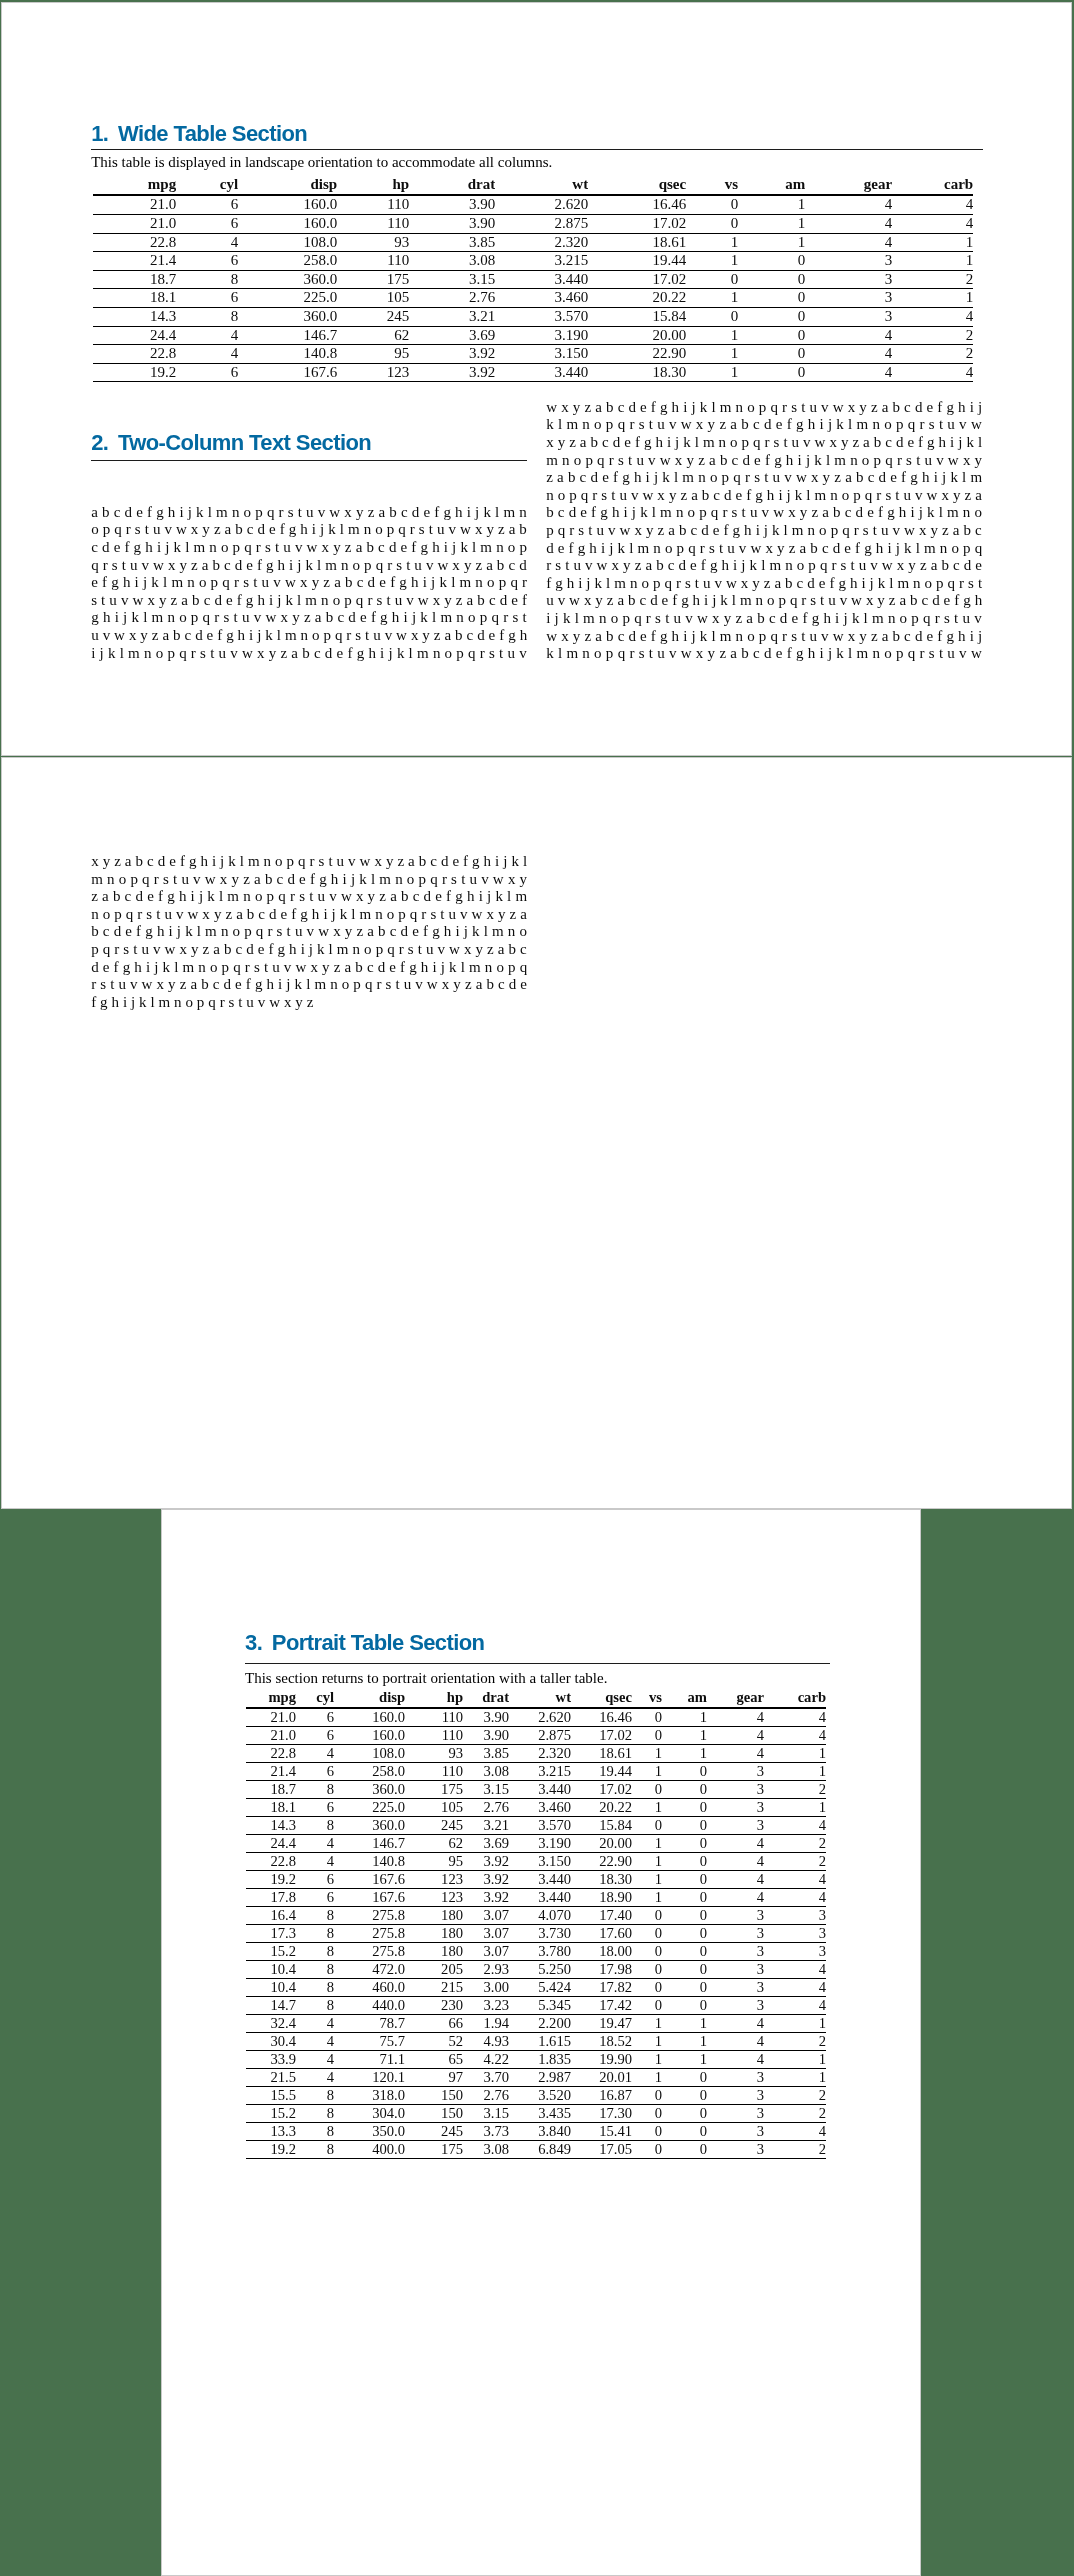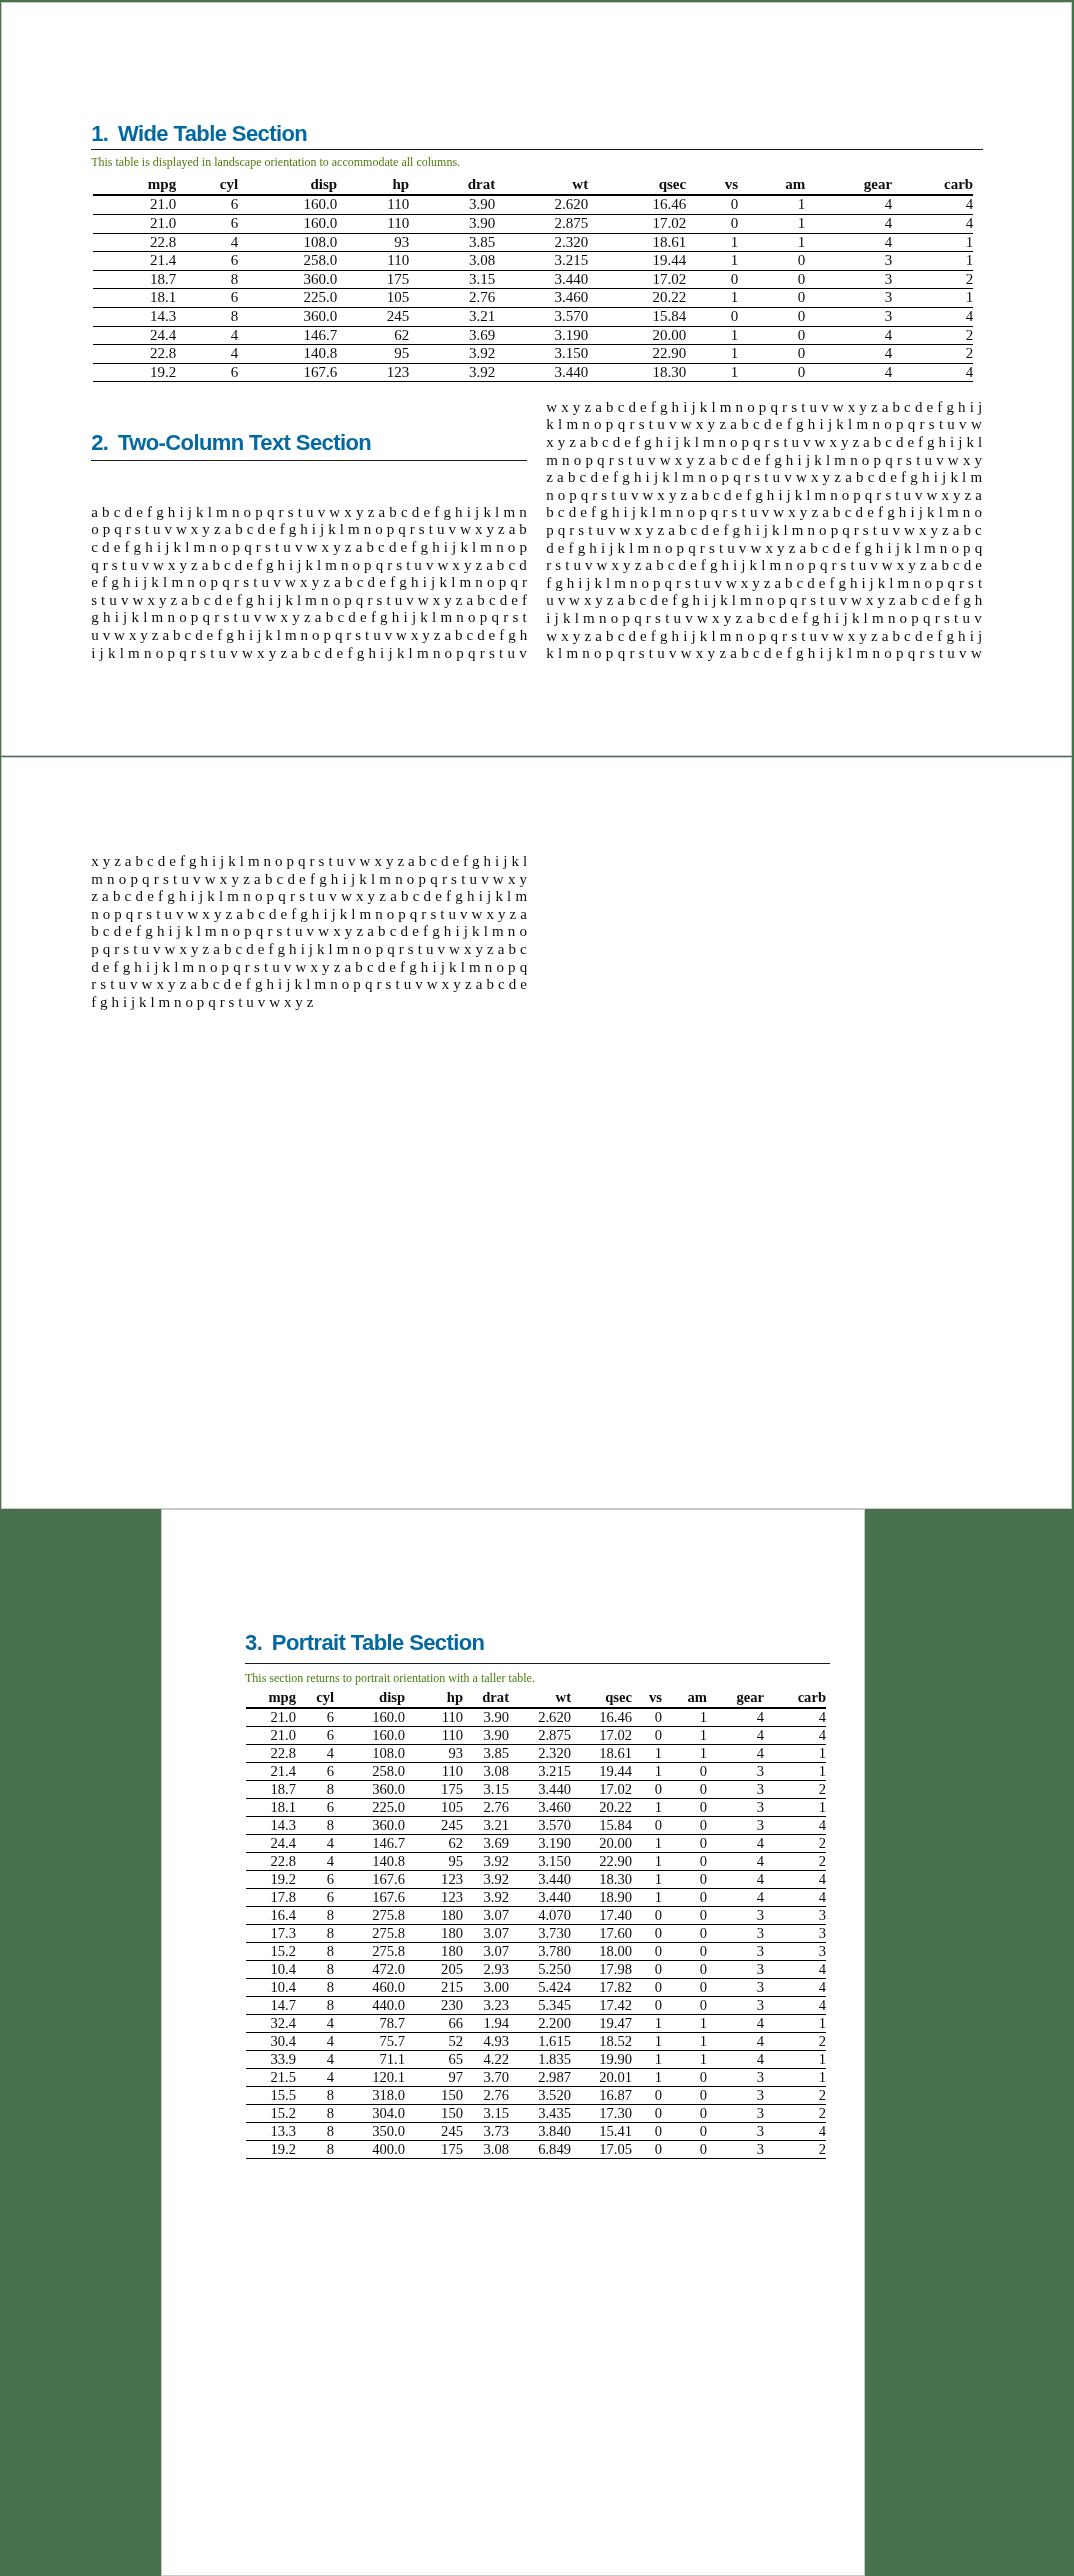--- a/index.html
+++ b/index.html
@@ -7,30 +7,30 @@
     width:1074px;height:2576px;position:relative;overflow:hidden;
     background:#48714D;
     font-family:"Liberation Serif",serif;color:#161616;
   }
   .page{
     position:absolute;background:#ffffff;
     border:1.2px solid #c9c9c9;box-sizing:border-box;
   }
   #page1{left:1.2px;top:1.8px;width:1071px;height:754px}
   #page2{left:1.2px;top:757px;width:1071px;height:752px}
-  #page3{left:161px;top:1509px;width:704px;height:1067px}
+  #page3{left:161px;top:1509px;width:760px;height:1067px}
 
   .heading{
     position:absolute;font-family:"Liberation Sans",sans-serif;
     font-weight:700;font-size:22px;line-height:24px;letter-spacing:-0.6px;
     color:#0369a1;white-space:nowrap;
   }
   .heading .num{margin-right:9.7px}
   .rule{position:absolute;height:1.2px;background:#1c1c1c}
-  .intro{position:absolute;font-size:12px;line-height:18px;white-space:nowrap;color:#4d7c0f}
+  .intro{position:absolute;font-size:15px;line-height:18px;white-space:nowrap;color:#000000}
 
   table{position:absolute;border-collapse:collapse;table-layout:fixed}
   th,td{padding:0;text-align:right;font-family:"Liberation Serif",serif;color:#0d0d0d;overflow:hidden}
   #wide-table{left:91px;top:171px;width:880px}
   #wide-table th{font-size:15px;line-height:20.6px;border-bottom:2.4px solid #000;font-weight:700}
   #wide-table td{font-size:15px;line-height:17.6px;border-bottom:1.2px solid #000}
   #wide-table tbody tr:last-child td{border-bottom:1.8px solid #000}
   #portrait-table{left:84px;top:178px;width:579px}
   #portrait-table th{font-size:14.6px;line-height:19px;border-bottom:2.4px solid #000;font-weight:700}
   #portrait-table td{font-size:14.6px;line-height:17px;border-bottom:1.2px solid #000}

